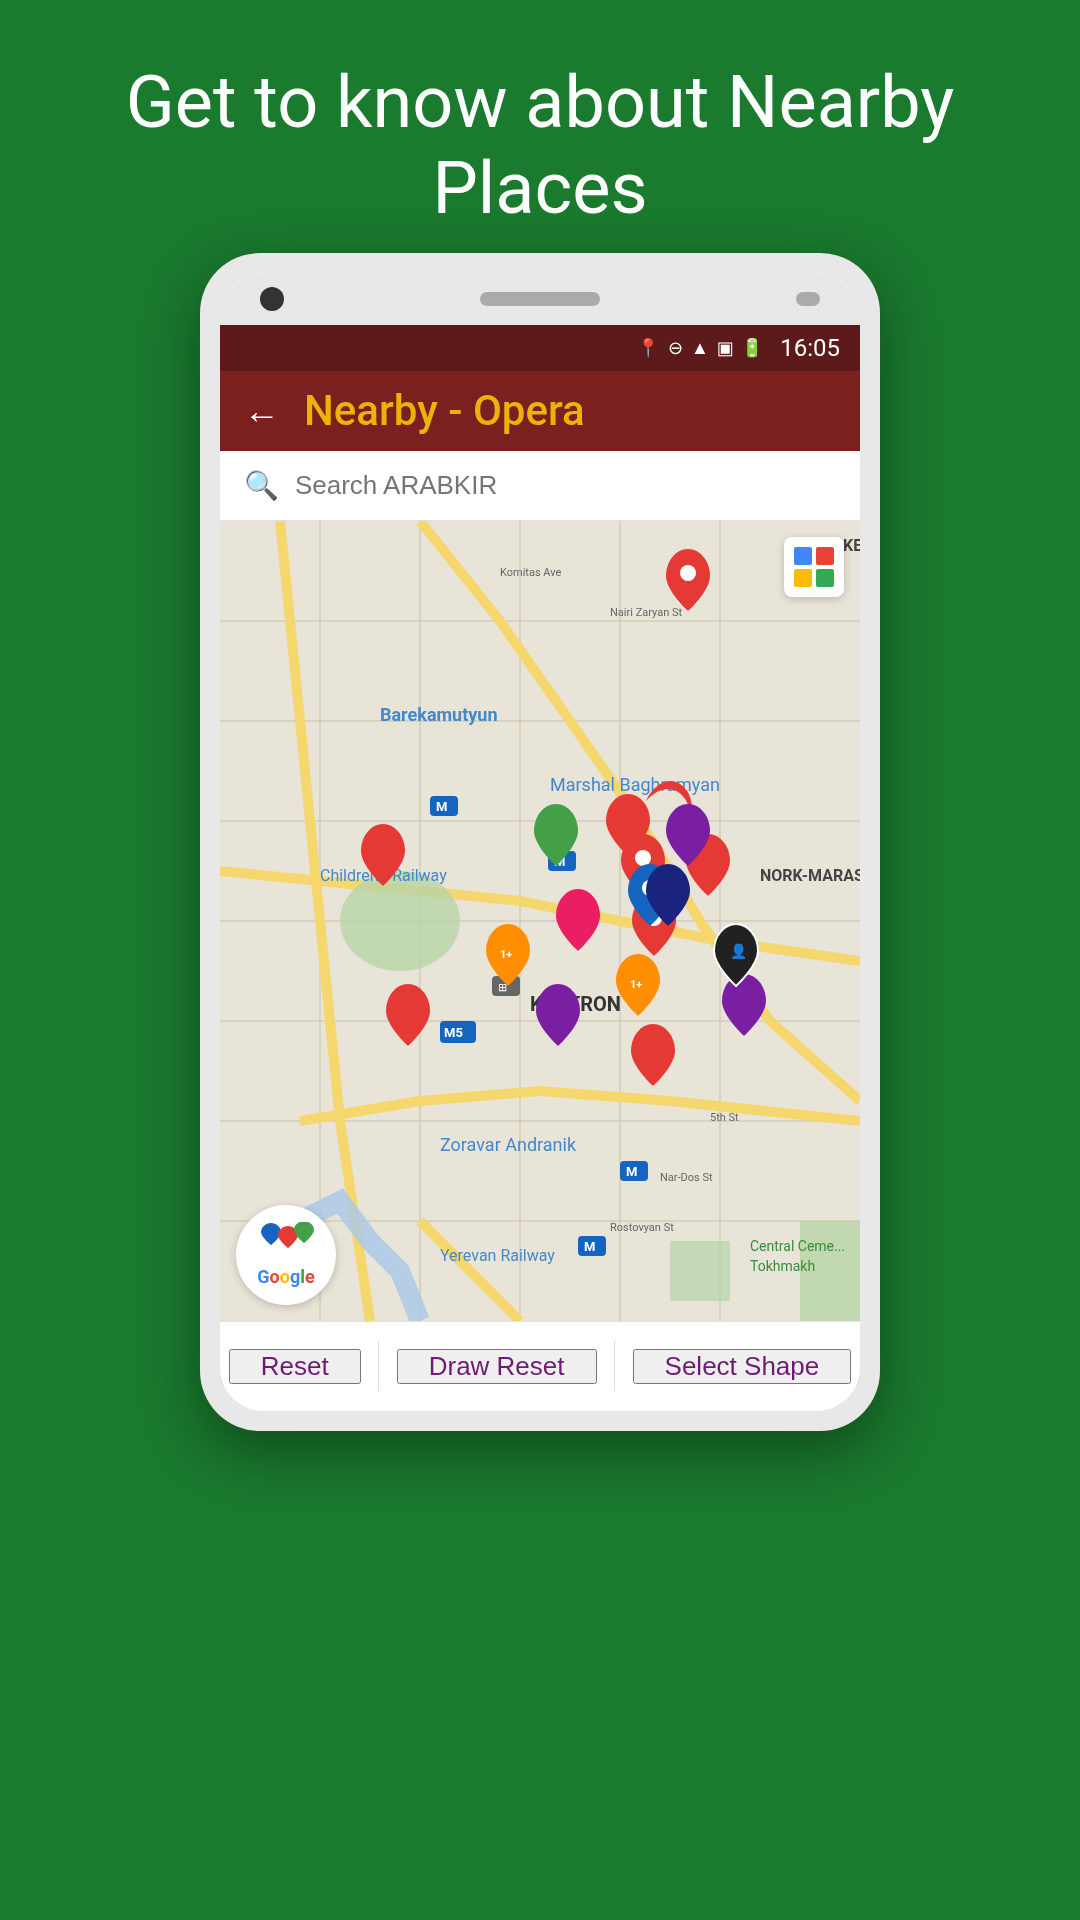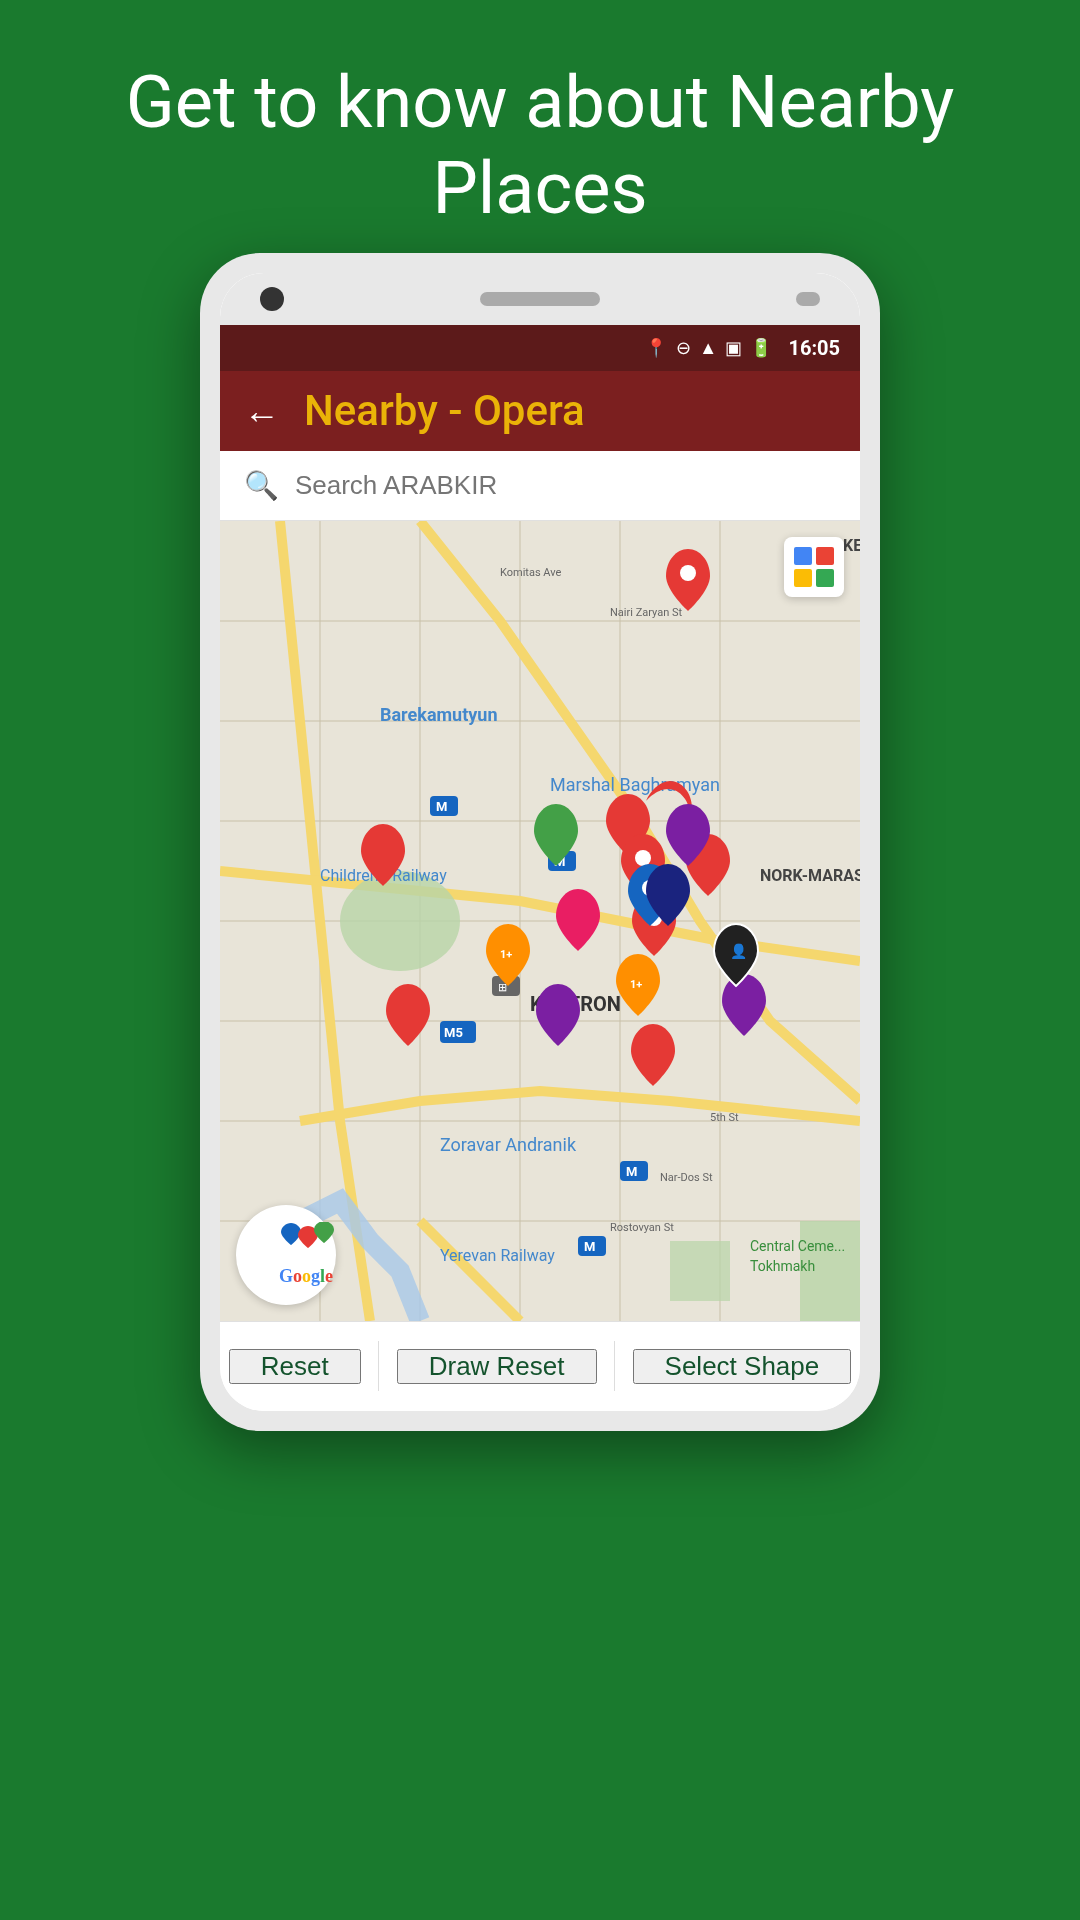--- a/index.html
+++ b/index.html
@@ -85,22 +85,22 @@
     }
 
     .status-bar .status-icons {
       display: flex;
       align-items: center;
       gap: 8px;
     }
 
     .status-bar .time {
       color: white;
-      font-size: 20px;
-      font-weight: 700;
+      font-size: 24px;
+      font-weight: 400;
       margin-left: 8px;
     }
 
     .status-icon {
       color: white;
       font-size: 18px;
     }
 
     
     .app-bar {
@@ -192,39 +192,38 @@
       border-top: 1px solid #e0e0e0;
       height: 90px;
     }
 
     .bottom-btn {
       display: flex;
       flex-direction: column;
       align-items: center;
       font-size: 26px;
       font-weight: 500;
-      color: #14532d;
+      color: #701a75;
       cursor: pointer;
       padding: 0 30px;
     }
 
     
     .google-logo-container {
       position: absolute;
       bottom: 16px;
       left: 16px;
       background: white;
       border-radius: 50%;
       width: 100px;
       height: 100px;
       display: flex;
       align-items: center;
-      justify-content: flex-end;
+      justify-content: center;
       box-shadow: 0 2px 8px rgba(0,0,0,0.2);
-      font-family: Liberation Serif, serif;
     }
 
     .divider {
       width: 1px;
       height: 50px;
       background: #ddd;
     }
   </style>
 </head>
 <body>

